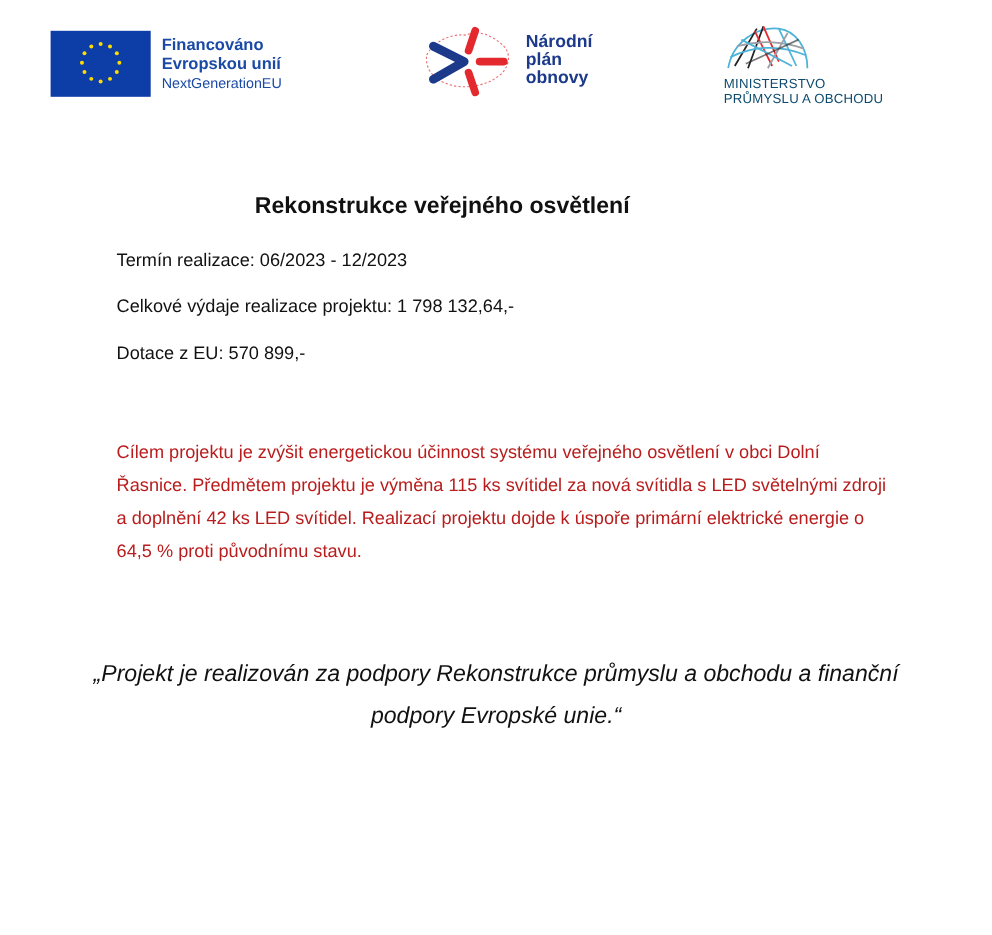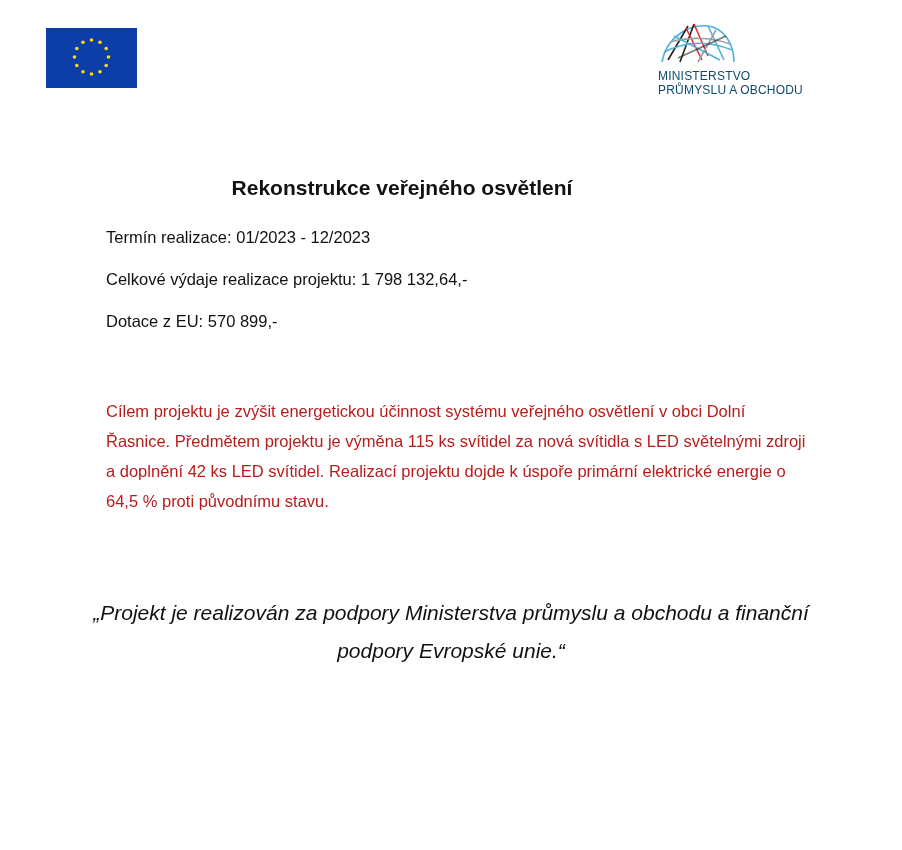--- a/index.html
+++ b/index.html
@@ -41,22 +41,41 @@
           <circle cx="54" cy="43.7" r="1.8"></circle>
           <circle cx="45.5" cy="46" r="1.8"></circle>
           <circle cx="37" cy="43.7" r="1.8"></circle>
           <circle cx="30.8" cy="37.5" r="1.8"></circle>
           <circle cx="28.5" cy="29" r="1.8"></circle>
           <circle cx="30.8" cy="20.5" r="1.8"></circle>
           <circle cx="37" cy="14.3" r="1.8"></circle>
         </g>
       </svg>
     </div>
+    <div class="eu-text">
+      <div class="l1">Financováno</div>
+      <div class="l2">Evropskou unií</div>
+      <div class="l3">NextGenerationEU</div>
+    </div>
   </div>
 
+  <div class="npo-logo">
+    <svg class="npo-mark" viewBox="0 0 92 70">
+      <path d="M8 30 C14 18, 30 10, 44 12 C56 6, 70 14, 78 22 C86 30, 82 44, 72 50 C62 58, 40 62, 26 56 C14 52, 6 42, 8 30 Z" fill="none" stroke="#e3282e" stroke-width="1" stroke-dasharray="2 2" opacity="0.7"></path>
+      <path d="M14 22 L42 36 L14 52" fill="none" stroke="#1d3a8a" stroke-width="8" stroke-linecap="round" stroke-linejoin="round"></path>
+      <line x1="52" y1="8" x2="46" y2="26" stroke="#e3282e" stroke-width="7" stroke-linecap="round"></line>
+      <line x1="56" y1="36" x2="78" y2="36" stroke="#e3282e" stroke-width="7" stroke-linecap="round"></line>
+      <line x1="46" y1="46" x2="52" y2="64" stroke="#e3282e" stroke-width="7" stroke-linecap="round"></line>
+    </svg>
+    <div class="npo-text">
+      <div>Národní</div>
+      <div>plán</div>
+      <div>obnovy</div>
+    </div>
+  </div>
 
   <div class="mpo-logo">
     <svg class="mpo-mark" viewBox="0 0 78 44">
       <g fill="none" stroke-width="1.6">
         <path d="M4 42 C8 18, 30 4, 50 6 C66 8, 76 24, 76 42" stroke="#4fb3d9"></path>
         <path d="M10 40 L30 6" stroke="#222"></path>
         <path d="M22 42 L36 4" stroke="#222"></path>
         <path d="M36 4 L50 36" stroke="#e3282e"></path>
         <path d="M28 8 L44 40" stroke="#e3282e"></path>
         <path d="M6 32 C26 22, 50 20, 74 30" stroke="#4fb3d9"></path>
@@ -69,19 +88,19 @@
     </svg>
     <div class="mpo-text">
       <div>MINISTERSTVO</div>
       <div>PRŮMYSLU A OBCHODU</div>
     </div>
   </div>
 </div>
 
 <div class="title">Rekonstrukce veřejného osvětlení</div>
 
-<div class="info" style="top:228px;">Termín realizace: 01/2023 - 12/2023</div>
+<div class="info" style="top:228px;">Termín realizace: 06/2023 - 12/2023</div>
 <div class="info" style="top:270px;">Celkové výdaje realizace projektu: 1 798 132,64,-</div>
 <div class="info" style="top:312px;">Dotace z EU: 570 899,-</div>
 
 <div class="desc">Cílem projektu je zvýšit energetickou účinnost systému veřejného osvětlení v obci Dolní Řasnice. Předmětem projektu je výměna 115 ks svítidel za nová svítidla s LED světelnými zdroji a doplnění 42 ks LED svítidel. Realizací projektu dojde k úspoře primární elektrické energie o 64,5 % proti původnímu stavu.</div>
 
-<div class="quote">„Projekt je realizován za podpory Ministerstva průmyslu a obchodu a finanční podpory Evropské unie.“</div>
+<div class="quote">„Projekt je realizován za podpory Rekonstrukce průmyslu a obchodu a finanční podpory Evropské unie.“</div>
 
 </body></html>

